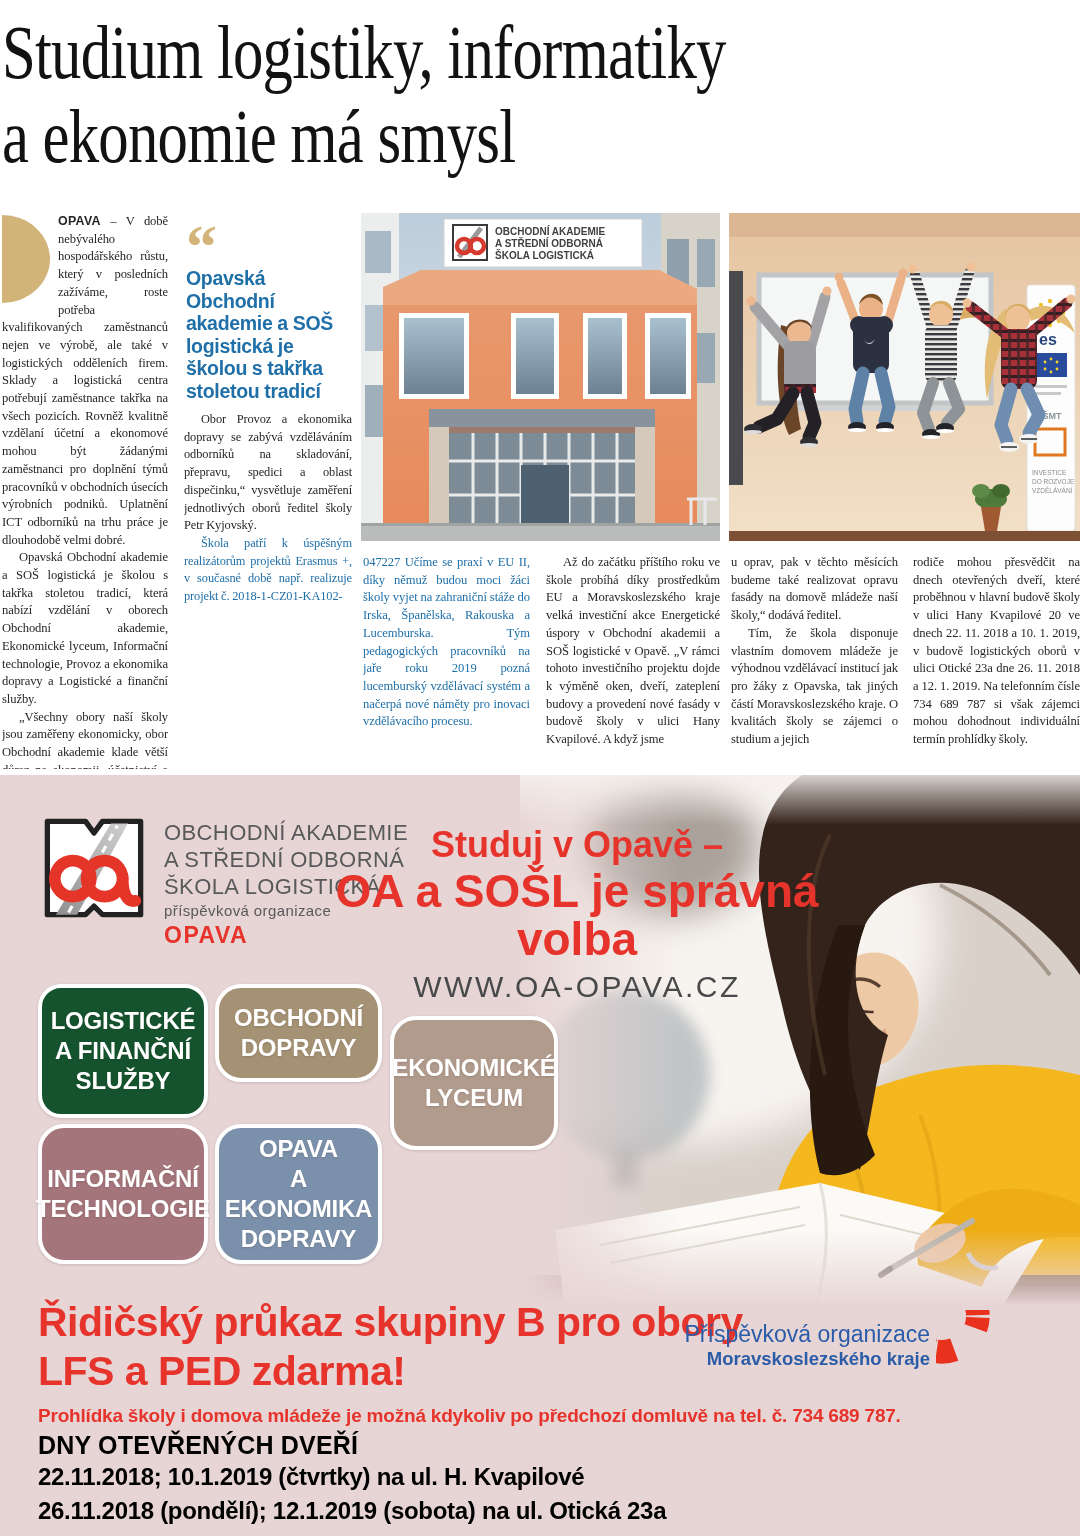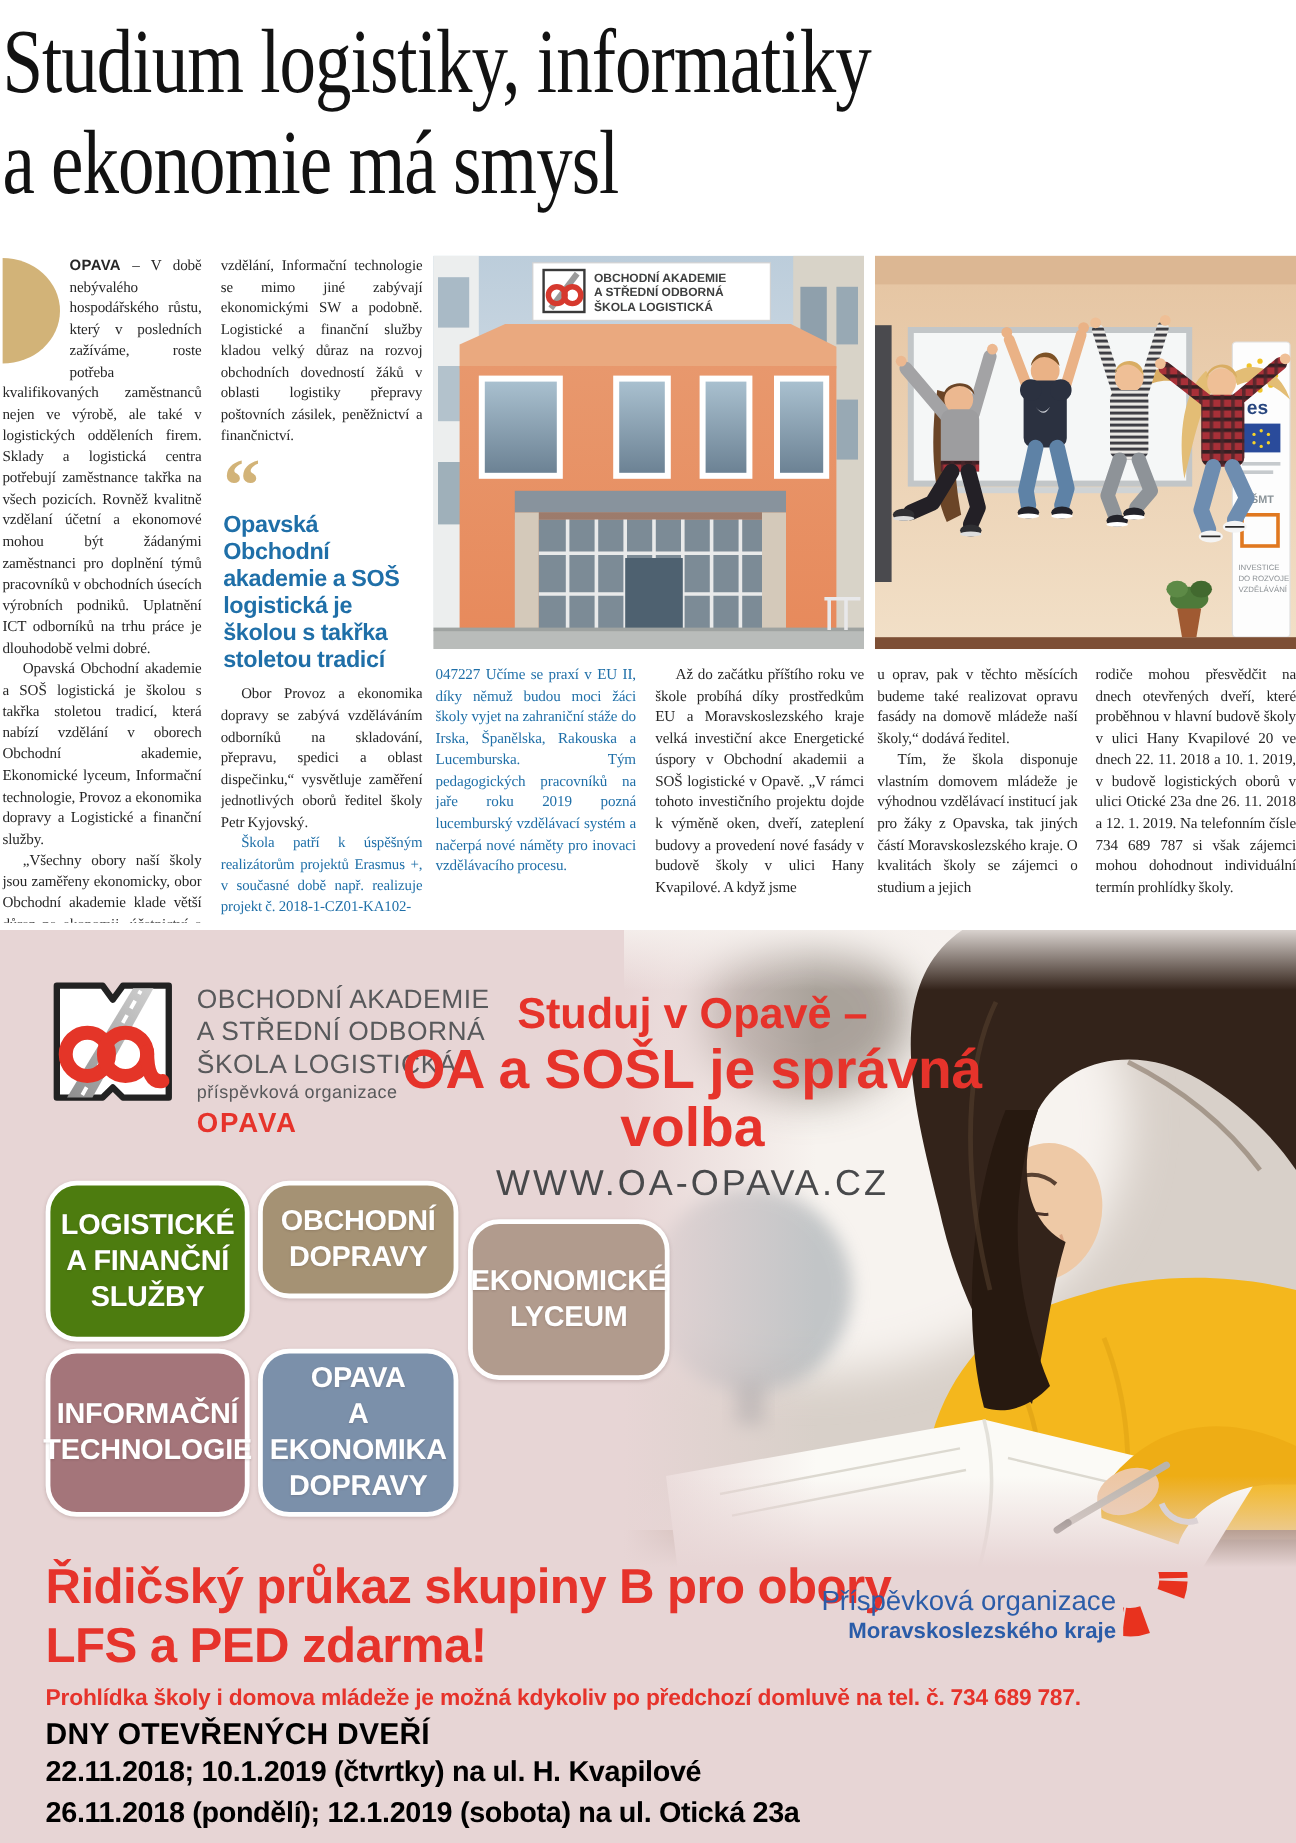--- a/index.html
+++ b/index.html
@@ -102,21 +102,20 @@
 
     <div class="acol c1">
       <p class="para">
         <span class="dropcap"></span><b class="dateline">OPAVA</b><span> – V době nebývalého hospodářského růstu, který v posledních zažíváme, roste potřeba kvalifikovaných zaměstnanců nejen ve výrobě, ale také v logistických odděleních firem. Sklady a logistická centra potřebují zaměstnance takřka na všech pozicích. Rovněž kvalitně vzdělaní účetní a ekonomové mohou být žádanými zaměstnanci pro doplnění týmů pracovníků v obchodních úsecích výrobních podniků. Uplatnění ICT odborníků na trhu práce je dlouhodobě velmi dobré.</span>
       </p>
       <p class="para ind">Opavská Obchodní akademie a SOŠ logistická je školou s takřka stoletou tradicí, která nabízí vzdělání v oborech Obchodní akademie, Ekonomické lyceum, Informační technologie, Provoz a ekonomika dopravy a Logistické a finanční služby.</p>
       <p class="para ind">„Všechny obory naší školy jsou zaměřeny ekonomicky, obor Obchodní akademie klade větší důraz na ekonomii, účetnictví a daně, Ekonomické lyceum zase propojuje ekonomii a všeobecné</p>
     </div>
 
     <div class="acol c2">
-      <p class="para">vzdělání, Informační technologie se mimo jiné zabývají ekonomickými SW a podobně. Logistické a finanční služby kladou velký důraz na rozvoj obchodních dovedností žáků v oblasti logistiky přepravy poštovních zásilek, peněžnictví a finančnictví.</p>
       <div class="pullquote">
         <div class="qmarks">“</div>
         <div class="qtext">Opavská Obchodní akademie a SOŠ logistická je školou s takřka stoletou tradicí</div>
       </div>
       <p class="para ind">Obor Provoz a ekonomika dopravy se zabývá vzděláváním odborníků na skladování, přepravu, spedici a oblast dispečinku,“ vysvětluje zaměření jednotlivých oborů ředitel školy Petr Kyjovský.</p>
       <p class="para ind blue">Škola patří k úspěšným realizátorům projektů Erasmus +, v současné době např. realizuje projekt č. 2018-1-CZ01-KA102-</p>
     </div>
 
     <figure class="photo photo1">
       <svg viewBox="0 0 359 328" xmlns="http://www.w3.org/2000/svg">
@@ -433,21 +432,21 @@
       <div class="city">OPAVA</div>
     </div>
 
     <div class="ad-headline">
       <div class="l1">Studuj v Opavě –</div>
       <div class="l2">OA a SOŠL je správná volba</div>
       <div class="web">WWW.OA-OPAVA.CZ</div>
     </div>
 
     <div class="btn-grid">
-      <div class="program-btn pb1" style="background: #4d7c0f;">
+      <div class="program-btn pb1" style="background: #14532d; border-radius: 23px;">
         <div>LOGISTICKÉ</div>
         <div>A FINANČNÍ</div>
         <div>SLUŽBY</div>
       </div>
       <div class="program-btn pb2" style="background: rgb(165, 146, 116);">
         <div>OBCHODNÍ</div>
         <div>DOPRAVY</div>
       </div>
       <div class="program-btn pb3" style="background: rgb(177, 155, 141);">
         <div>EKONOMICKÉ</div>

